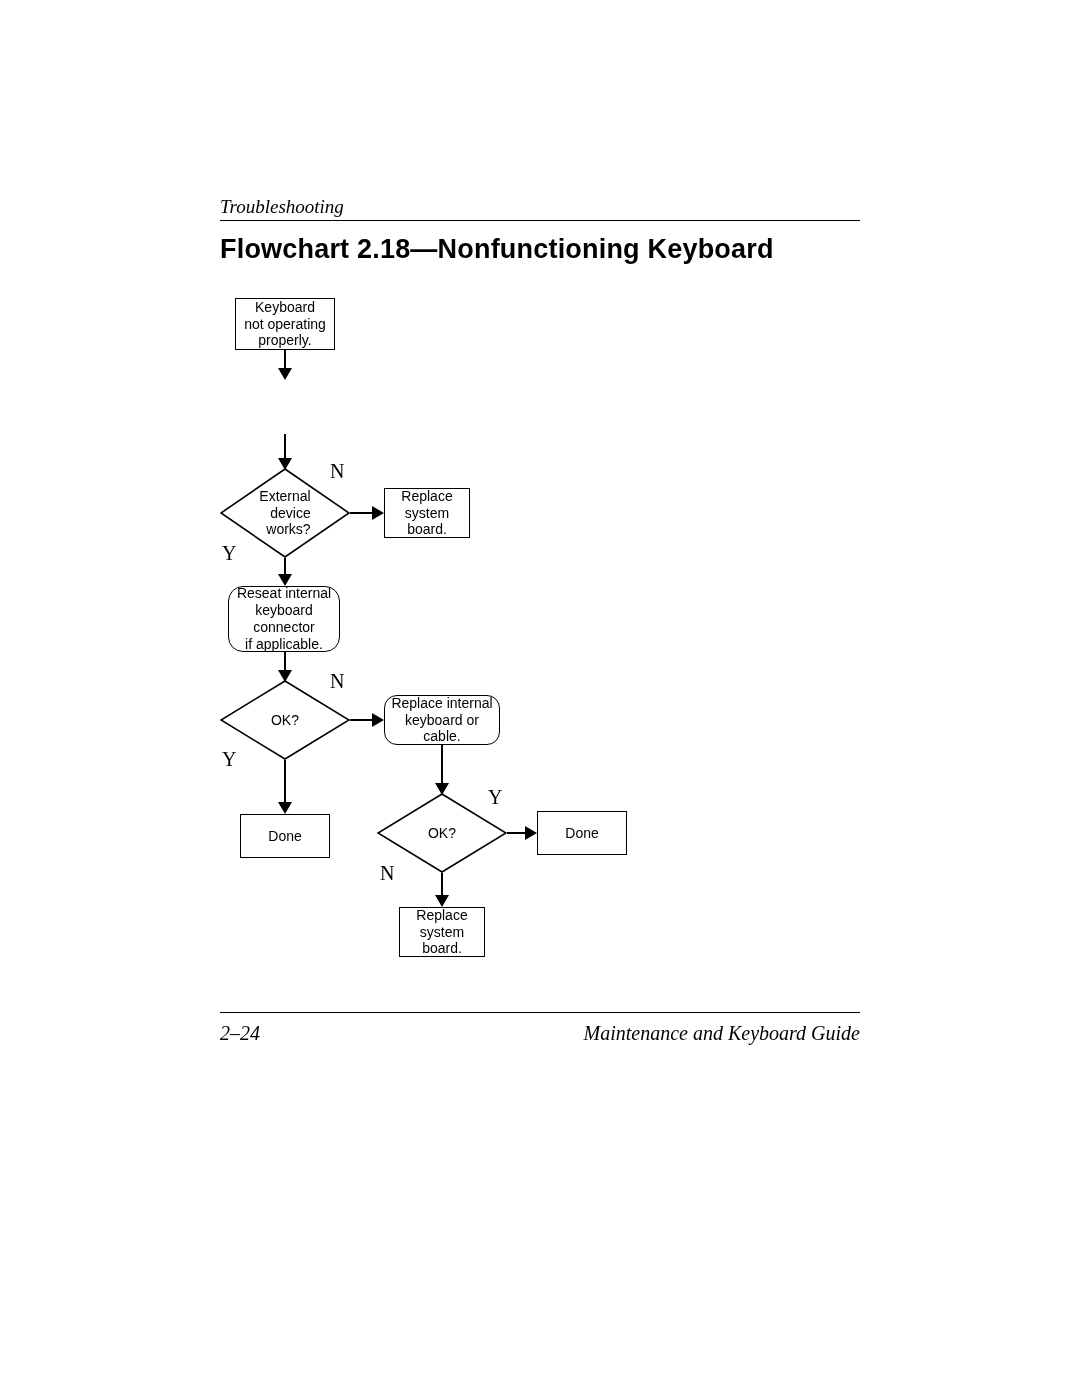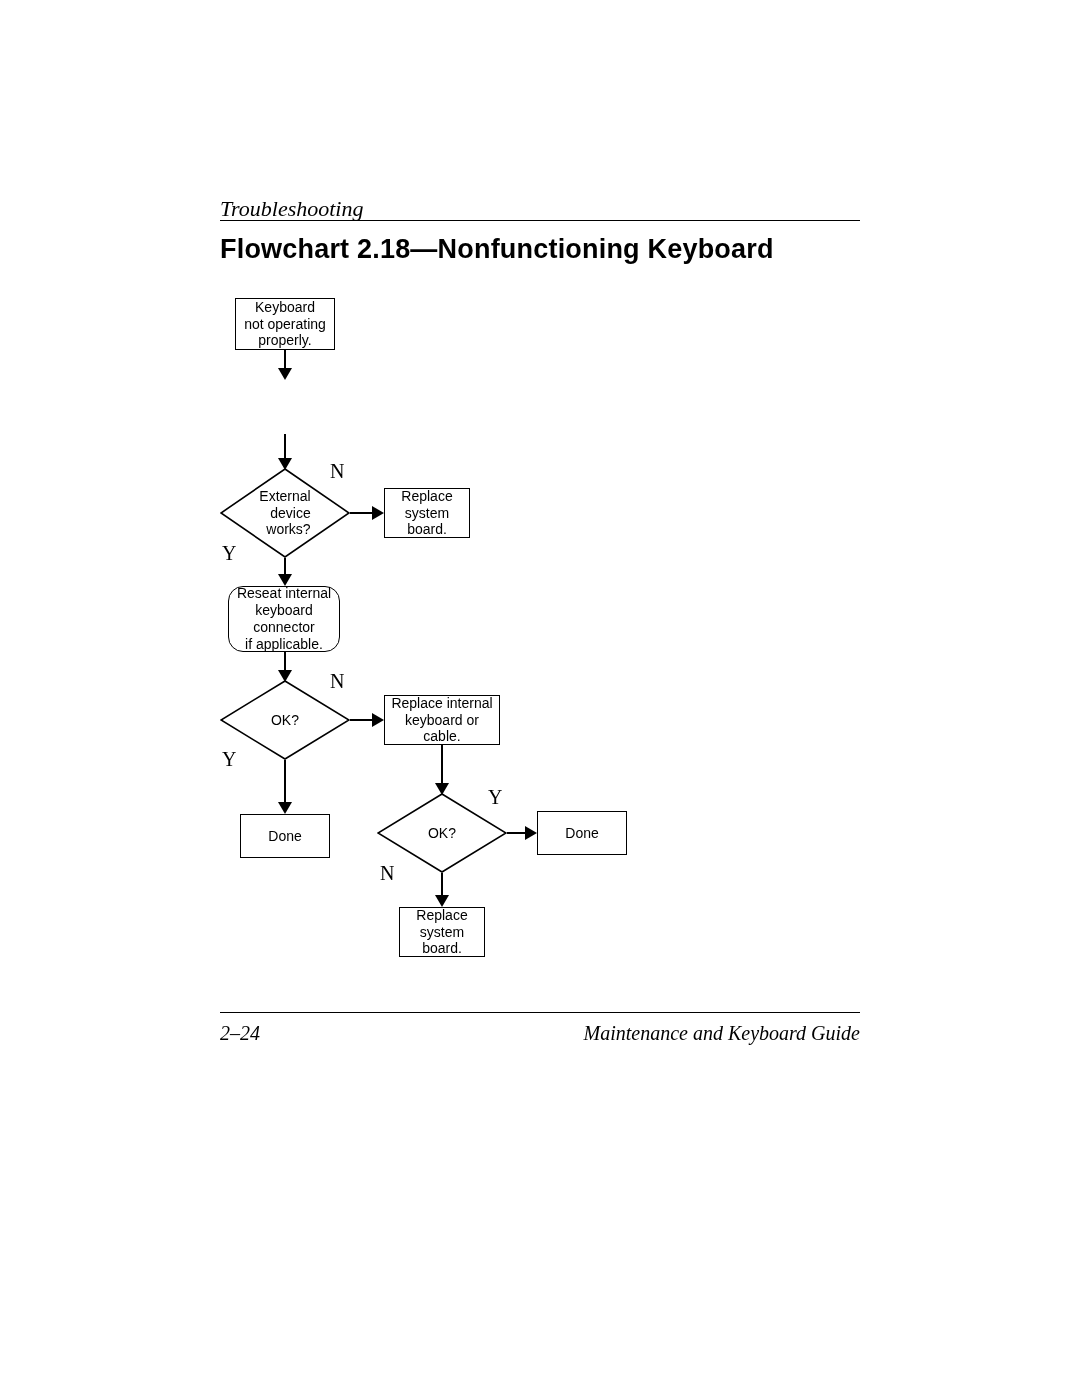--- a/index.html
+++ b/index.html
@@ -15,21 +15,21 @@
     position: relative;
     width: 1080px;
     height: 1397px;
   }
   .section-header {
     position: absolute;
     left: 220px;
     top: 196px;
     font-style: italic;
     font-family: "Times New Roman", Times, serif;
-    font-size: 22px;
+    font-size: 19px;
   }
   .hr-top {
     position: absolute;
     left: 220px;
     top: 220px;
     width: 640px;
     border-top: 1px solid #000;
   }
   .title {
     position: absolute;
@@ -177,21 +177,21 @@
     <div class="dlabel">OK?</div>
   </div>
 
   <div class="edge-label" style="left:330px; top:670px;">N</div>
 
   <div class="edge-label" style="left:222px; top:748px;">Y</div>
 
   <div class="arrow-line-h" style="left:350px; top:719px; width:24px;"></div>
   <div class="arrowhead-right" style="left:372px; top:713px;"></div>
 
-  <div class="box" style="left:384px; top:695px; width:116px; height:50px;">Replace internal<br>keyboard or<br>cable.</div>
+  <div class="box" style="left:384px; top:695px; width:116px; height:50px;border-radius:13px;">Replace internal<br>keyboard or<br>cable.</div>
 
   <div class="arrow-line-v" style="left:284px; top:760px; height:44px;"></div>
   <div class="arrowhead-down" style="left:278px; top:802px;"></div>
 
   <div class="box" style="left:240px; top:814px; width:90px; height:44px;">Done</div>
 
   <div class="arrow-line-v" style="left:441px; top:745px; height:40px;"></div>
   <div class="arrowhead-down" style="left:435px; top:783px;"></div>
 
   <div class="diamond" style="left:377px; top:793px; width:130px; height:80px;">

